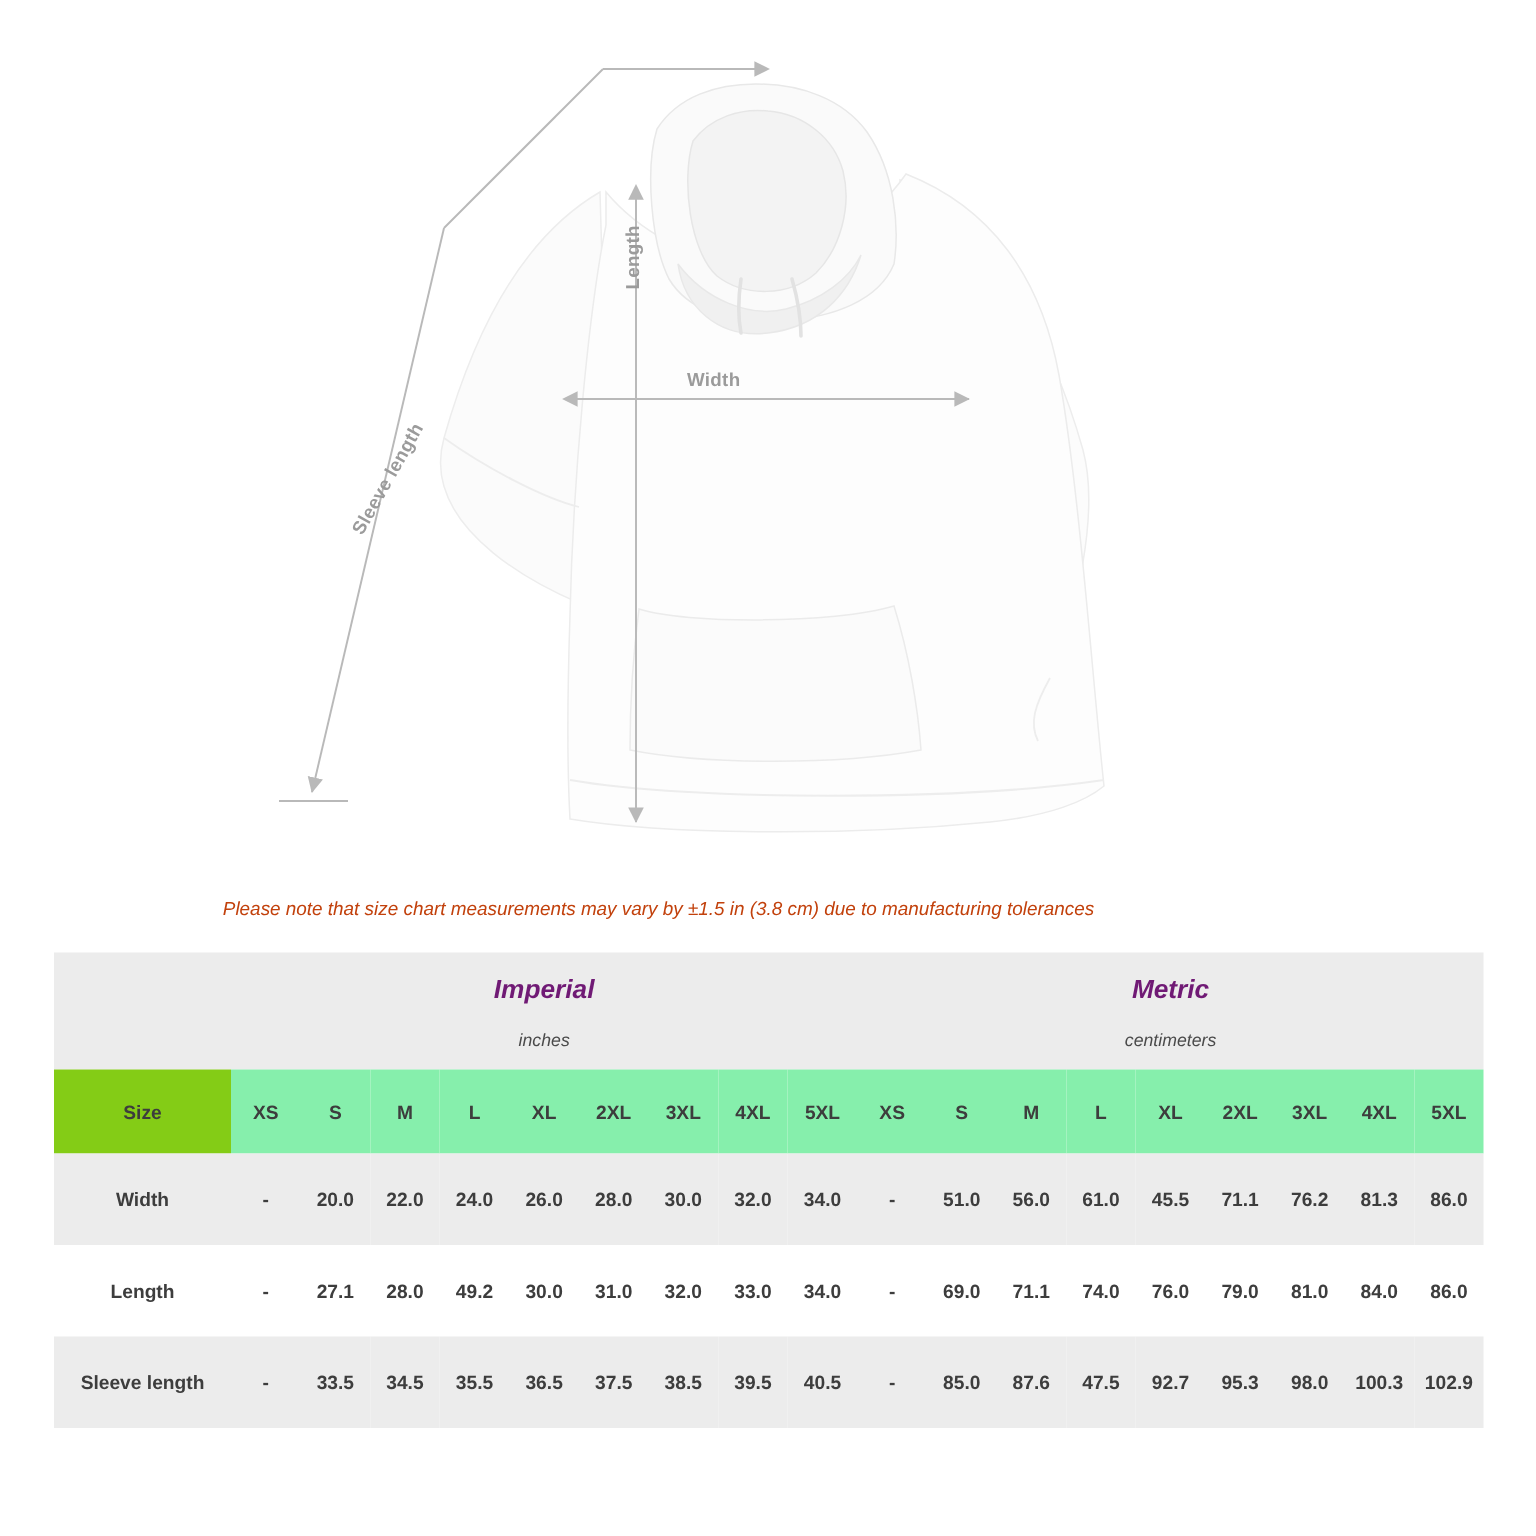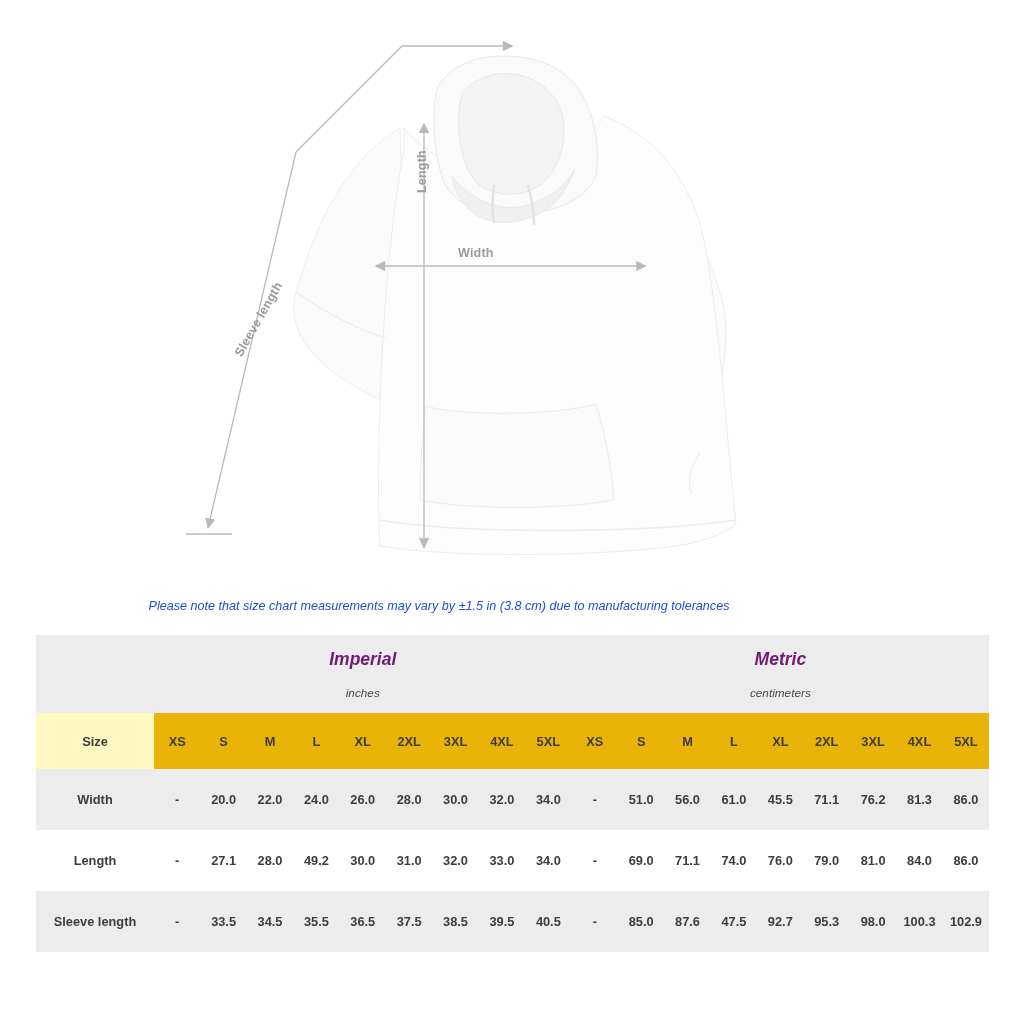--- a/index.html
+++ b/index.html
@@ -67,21 +67,21 @@
   .chart-title {
     font-size: 21px;
     font-weight: bold;
     color: #3b3b3b;
     letter-spacing: .1px;
   }
   .chart-note {
     margin-top: 10px;
     font-size: 12.6px;
     font-style: italic;
-    color: #1d4ed8;
+    color: #c2410c;
   }
 
   
   .table-wrap {
     margin: 22px 36px 0 36px;
   }
   table.size-table {
     border-collapse: collapse;
     width: 952px;
     table-layout: fixed;
@@ -111,26 +111,26 @@
   }
   .unit-sub {
     font-size: 11.8px;
     font-style: italic;
     font-weight: normal;
     color: #4a4a4a;
     margin-top: 16px;
   }
   
   .size-row td {
-    background: #eab308;
+    background: #86efac;
     height: 54px;
     font-size: 12.8px;
   }
   .size-row td.rowhead {
-    background: #fef9c3;
+    background: #84cc16;
   }
   
   .data-row td {
     height: 59px;
     font-weight: bold;
   }
   .data-row.odd td { background: #ececec; }
   .data-row.even td { background: #ffffff; }
   td.rowhead {
     width: 118px;

